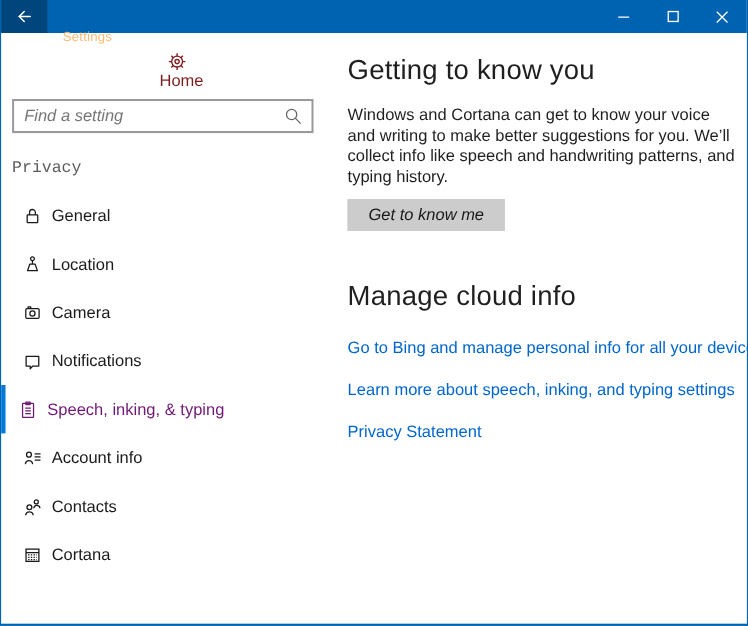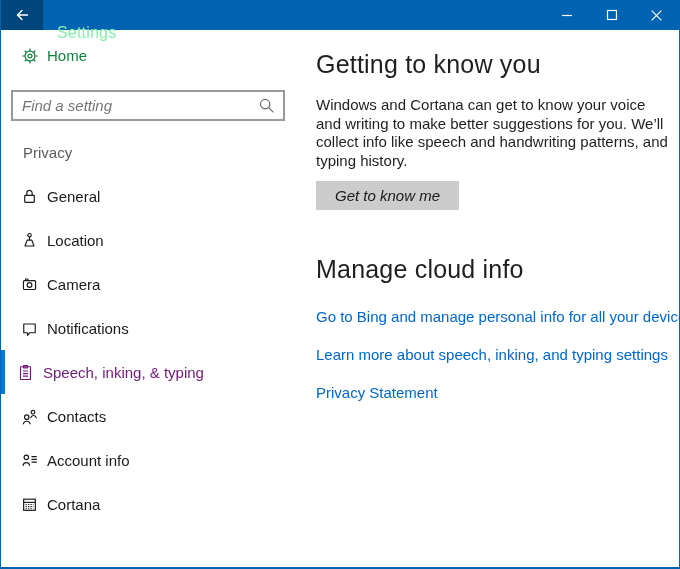--- a/index.html
+++ b/index.html
@@ -21,37 +21,37 @@
     height: 30px; background: #0063b1;
     display: flex; align-items: center;
     color: #fff;
   }
   .back-btn {
     width: 42px; height: 30px; border: none; background: #00457c;
     color: #fff; cursor: pointer; display: flex; align-items: center; justify-content: center;
     flex: 0 0 auto;
   }
   .title {
-    font-size: 16px; margin-left: 14px; color: #86efac; letter-spacing: .2px; margin-top: 36px;
+    font-size: 12px; margin-left: 14px; color: #fdba74; letter-spacing: .2px; margin-top: 36px;
   }
   .win-controls { margin-left: auto; display: flex; height: 30px; }
   .win-controls button {
     width: 45px; height: 30px; border: none; background: transparent; color: #fff;
     display: flex; align-items: center; justify-content: center; cursor: pointer;
   }
 
   
   .content { display: flex; height: 537px; }
   .sidebar { width: 300px; flex: 0 0 300px; }
   .main { flex: 1; padding: 0 20px 0 15px; }
 
   
   .home-row {
-    display: flex; height: 30px; margin-top: 17px;
-    padding-left: 20px; cursor: pointer; color: #15803d;
+    display: flex; align-items: center; height: 30px; margin-top: 17px;
+    padding-left: 20px; cursor: pointer; color: #7f1d1d; flex-direction: column;
   }
   .home-row .icon { width: 18px; height: 18px; display: inline-flex; }
   .home-row .label { font-size: 15px; margin-left: 8px; }
 
   .searchbox {
     position: relative; margin: 13px 16px 0 10px; height: 31px;
     border: 2px solid #999; background: #fff;
   }
   .searchbox input {
     width: 100%; height: 100%; border: none; outline: none;
@@ -59,21 +59,21 @@
     font-family: "Liberation Sans", "DejaVu Sans", sans-serif;
     font-style: italic;
   }
   .searchbox input::placeholder { color: #767676; opacity: 1; }
   .searchbox .search-icon {
     position: absolute; right: 8px; top: 5px; width: 17px; height: 17px;
     color: #666; cursor: pointer;
   }
 
   .section-label {
-    font-size: 15px; color: #5c5c5c; margin: 23px 0 0 22px;
+    font-size: 15px; color: #5c5c5c; margin: 23px 0 0 10px; font-family: Liberation Mono, monospace;
   }
 
   .nav { margin-top: 13px; }
   .nav-item {
     position: relative; height: 44px; display: flex; align-items: center;
     padding-left: 20px; cursor: pointer; color: #1a1a1a;
   }
   .nav-item .icon { width: 17px; height: 17px; display: inline-flex; flex: 0 0 auto; }
   .nav-item .label { font-size: 15px; margin-left: 9px; white-space: nowrap; }
   .nav-item.selected { color: #701a75; padding-left: 16px; }
@@ -224,42 +224,42 @@
               <path d="M6.2 1.4h3.6v2.2H6.2z"></path>
               <path d="M5.6 6.6h4.8M5.6 9h4.8M5.6 11.4h4.8"></path>
             </svg>
           </span>
           <span class="label">Speech, inking, &amp; typing</span>
         </div>
 
         <div class="nav-item">
           <span class="icon">
             <svg viewBox="0 0 16 16" stroke-width="1.1" stroke-linecap="round">
+              <circle cx="5" cy="5" r="2.1"></circle>
+              <path d="M2 12.6a3.1 3.1 0 0 1 6.1 0"></path>
+              <path d="M10.3 4.4h4.2M10.3 7h4.2M10.3 9.6h4.2"></path>
+            </svg>
+          </span>
+          <span class="label">Account info</span>
+        </div>
+
+        <div class="nav-item">
+          <span class="icon">
+            <svg viewBox="0 0 16 16" stroke-width="1.1" stroke-linecap="round">
               <circle cx="5.4" cy="8.6" r="2.1"></circle>
               <path d="M2.2 15a3.3 3.3 0 0 1 6.4 0"></path>
               <circle cx="11.3" cy="4" r="1.7"></circle>
               <path d="M9.2 9a2.7 2.7 0 0 1 5.2 0"></path>
             </svg>
           </span>
           <span class="label">Contacts</span>
         </div>
 
         <div class="nav-item">
           <span class="icon">
-            <svg viewBox="0 0 16 16" stroke-width="1.1" stroke-linecap="round">
-              <circle cx="5" cy="5" r="2.1"></circle>
-              <path d="M2 12.6a3.1 3.1 0 0 1 6.1 0"></path>
-              <path d="M10.3 4.4h4.2M10.3 7h4.2M10.3 9.6h4.2"></path>
-            </svg>
-          </span>
-          <span class="label">Account info</span>
-        </div>
-
-        <div class="nav-item">
-          <span class="icon">
             <svg viewBox="0 0 16 16" stroke-width="1.1">
               <rect x="2.5" y="3" width="11" height="10.5"></rect>
               <path d="M2.5 6h11"></path>
               <path d="M4.3 8h7.4M4.3 10h7.4M4.3 12h7.4" stroke-dasharray="1.2 1.1"></path>
             </svg>
           </span>
           <span class="label">Cortana</span>
         </div>
 
       </div>

